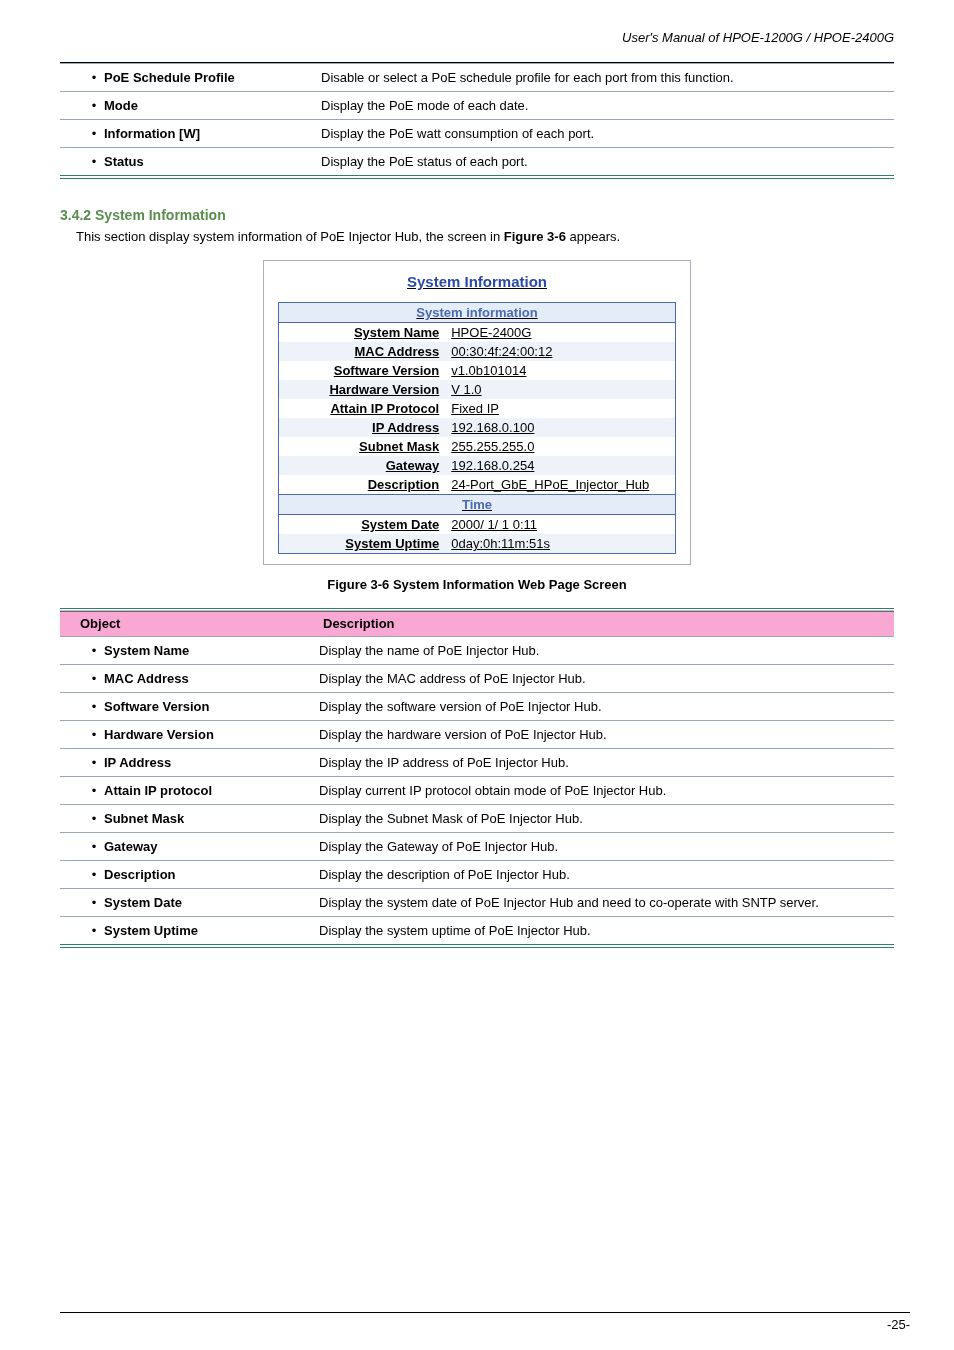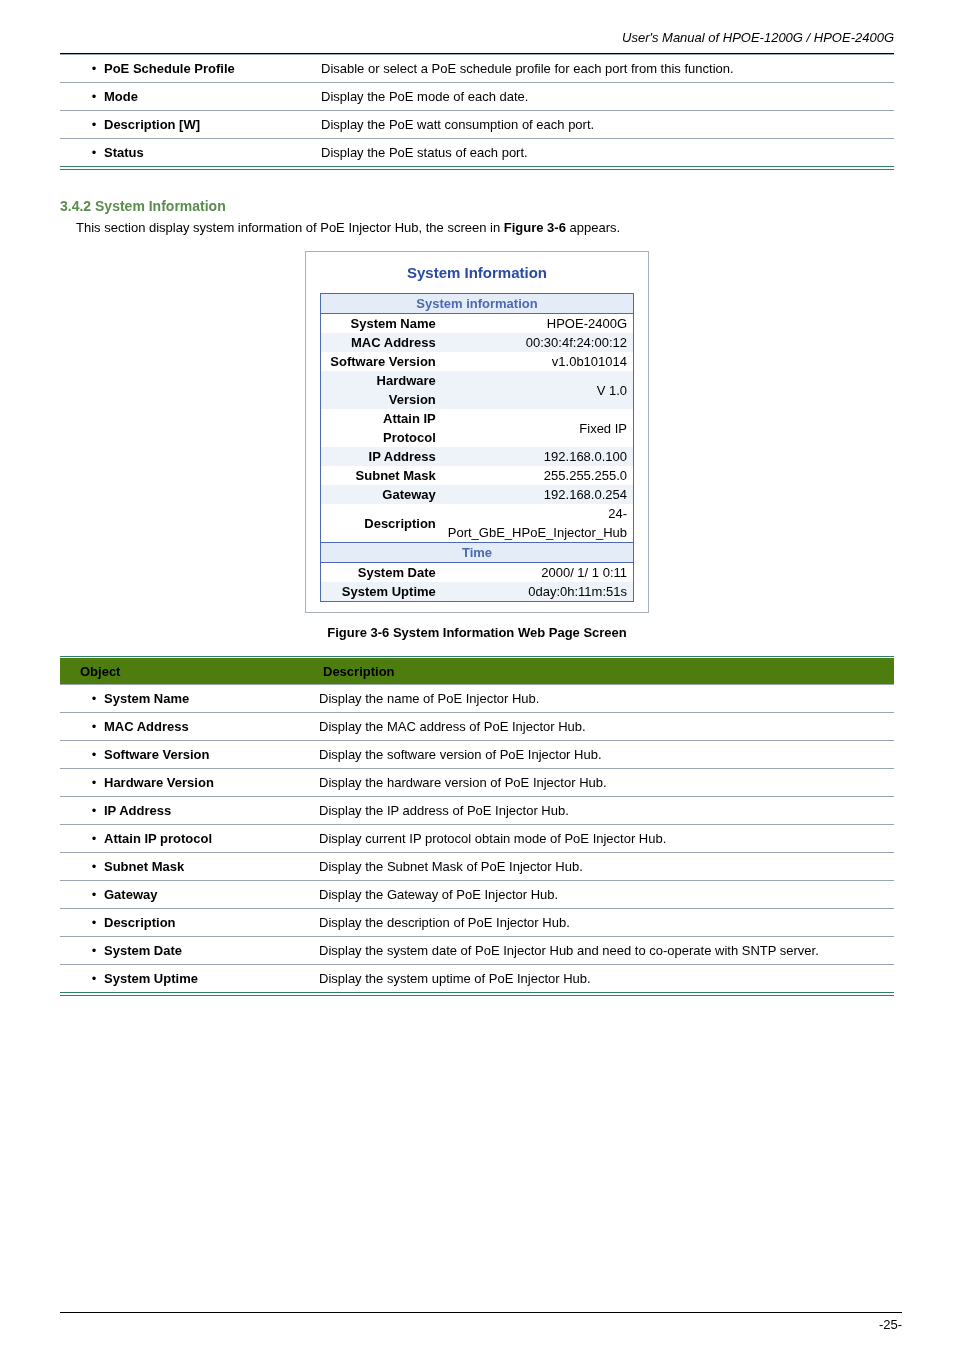--- a/index.html
+++ b/index.html
@@ -15,21 +15,21 @@
     margin: 0 auto;
     padding: 30px 60px 0 60px;
     box-sizing: border-box;
     position: relative;
   }
   .manual-header {
     text-align: right;
     font-style: italic;
     color: #000;
     font-size: 13px;
-    margin-bottom: 8px;
+    margin-bottom: 17px;
   }
   .manual-rule {
     border-top: 1px solid #000;
     margin-bottom: 0;
   }
 
   
   .def-table {
     width: 100%;
     border-collapse: collapse;
@@ -71,24 +71,25 @@
     margin-left: 16px;
   }
 
   
   .figure-wrap {
     text-align: center;
   }
   .info-panel {
     display: inline-block;
     border: 1px solid #a8b0bc;
-    width: 344px;
+    width: 428px;
     padding: 12px 14px 10px 14px;
     box-sizing: border-box;
     text-align: center;
+    text-decoration: underline;
   }
   .info-panel-title {
     color: #2a4aa5;
     font-weight: bold;
     font-size: 15px;
     margin-bottom: 12px;
   }
   .info-table {
     width: 100%;
     border-collapse: collapse;
@@ -106,21 +107,21 @@
   .info-table td {
     padding: 0px 6px;
     line-height: 19px;
   }
   .info-table td.klabel {
     text-align: right;
     font-weight: bold;
     width: 42%;
   }
   .info-table td.kval {
-    text-align: right;
+    text-align: left;
     margin-left: 15px;
   }
   .info-table tr.alt td {
     background: #eef3fa;
   }
   .info-table .time-hdr {
     background: #e3ecf7;
     color: #4c6ab0;
     font-weight: bold;
     text-align: center;
@@ -135,21 +136,21 @@
   }
 
   
   .def-table2 {
     width: 100%;
     border-collapse: collapse;
     margin-top: 6px;
     font-size: 13px;
   }
   .def-table2 th {
-    background: #4d7c0f;
+    background: #f9a8d4;
     border-top: 4px double #2d8169;
     border-bottom: 1px solid #9aa5b5;
     font-weight: bold;
     text-align: left;
     font-size: 13px;
   }
   .def-table2 th.obj-col {
     width: 225px;
     padding: 4px 4px 5px 20px;
   }
@@ -167,21 +168,21 @@
   }
   .def-table2 tr:last-child td {
     border-bottom: 4px double #2d8169;
   }
 
   
   .footer {
     position: absolute;
     bottom: 18px;
     left: 60px;
-    right: 52px;
+    right: 44px;
     border-top: 1px solid #000;
     font-size: 13px;
     padding-top: 4px;
     text-align: right;
   }
 </style>
 </head>
 <body>
 
 <div class="page">
@@ -192,21 +193,21 @@
     <tbody id="top-table-body">
         <tr>
           <td class="label-cell"><span class="bullet">•</span><b>PoE Schedule  Profile</b></td>
           <td>Disable or select a PoE schedule profile for each port from this function.</td>
         </tr>
         <tr>
           <td class="label-cell"><span class="bullet">•</span><b>Mode</b></td>
           <td>Display the PoE mode of each date.</td>
         </tr>
         <tr>
-          <td class="label-cell"><span class="bullet">•</span><b>Description  [W]</b></td>
+          <td class="label-cell"><span class="bullet">•</span><b>Information  [W]</b></td>
           <td>Display the PoE watt consumption of each port.</td>
         </tr>
         <tr>
           <td class="label-cell"><span class="bullet">•</span><b>Status</b></td>
           <td>Display the PoE status of each port.</td>
         </tr>
       </tbody>
   </table>
 
   <div class="sec-heading">3.4.2 System Information</div>

